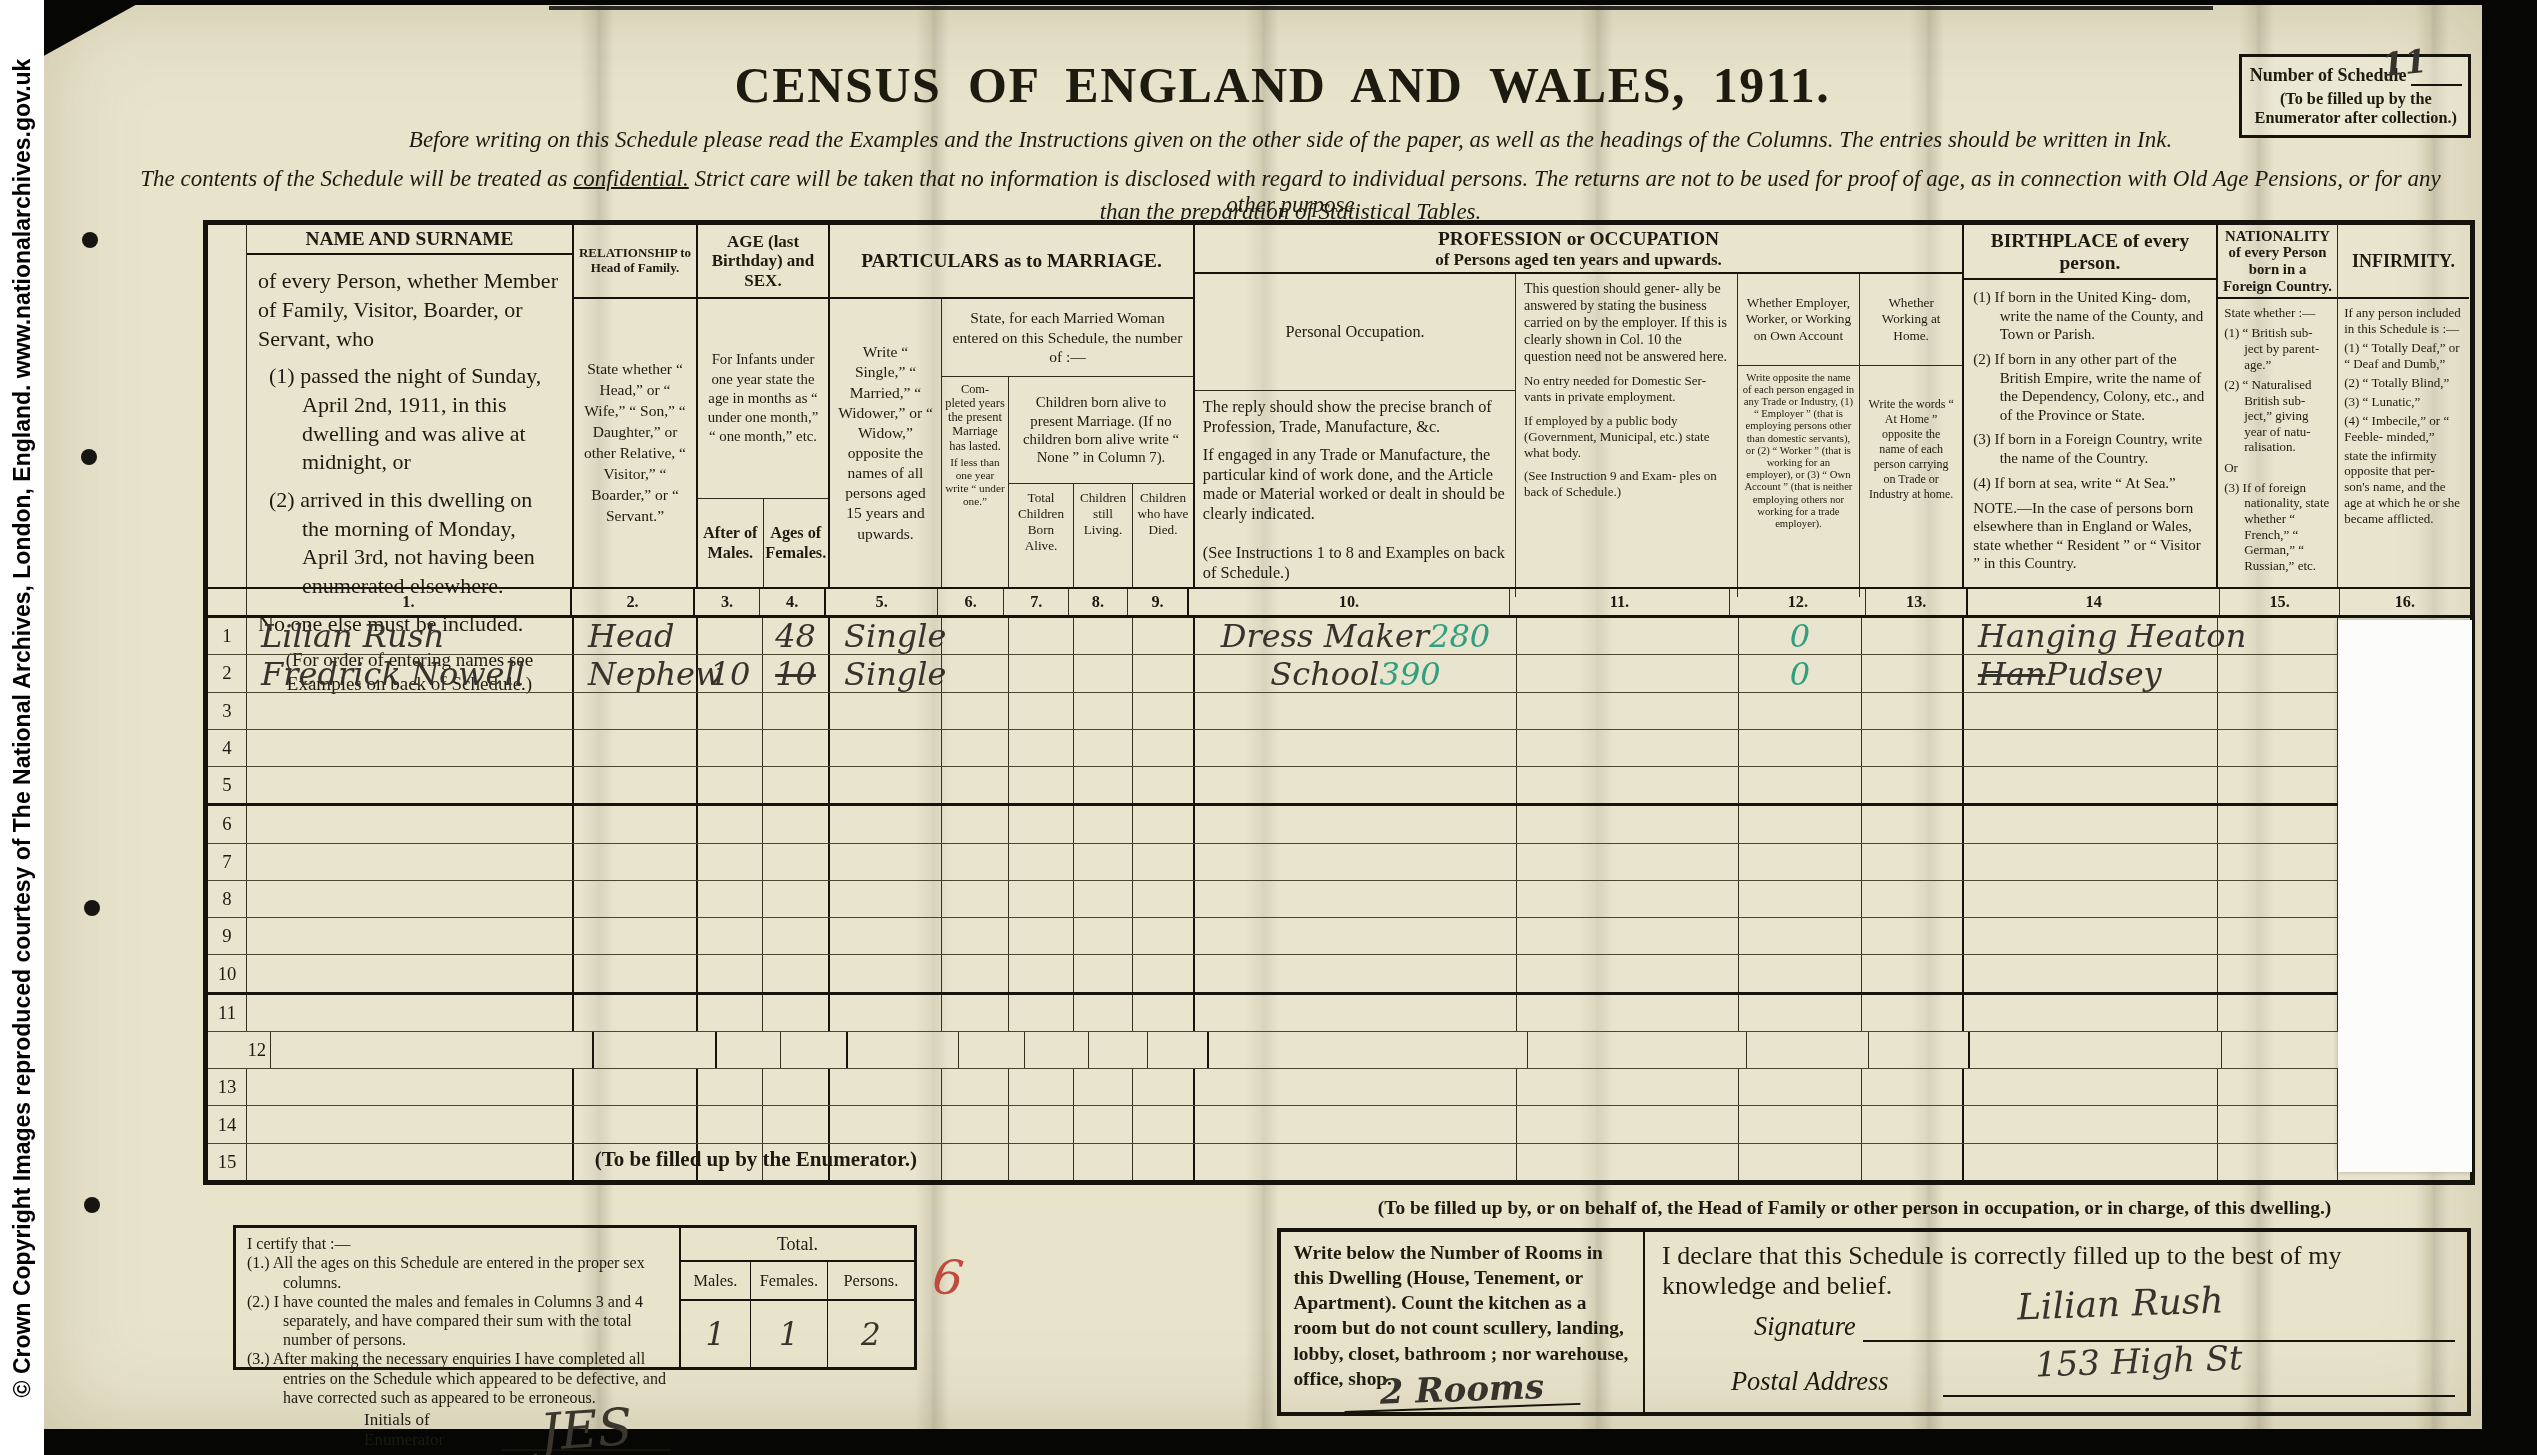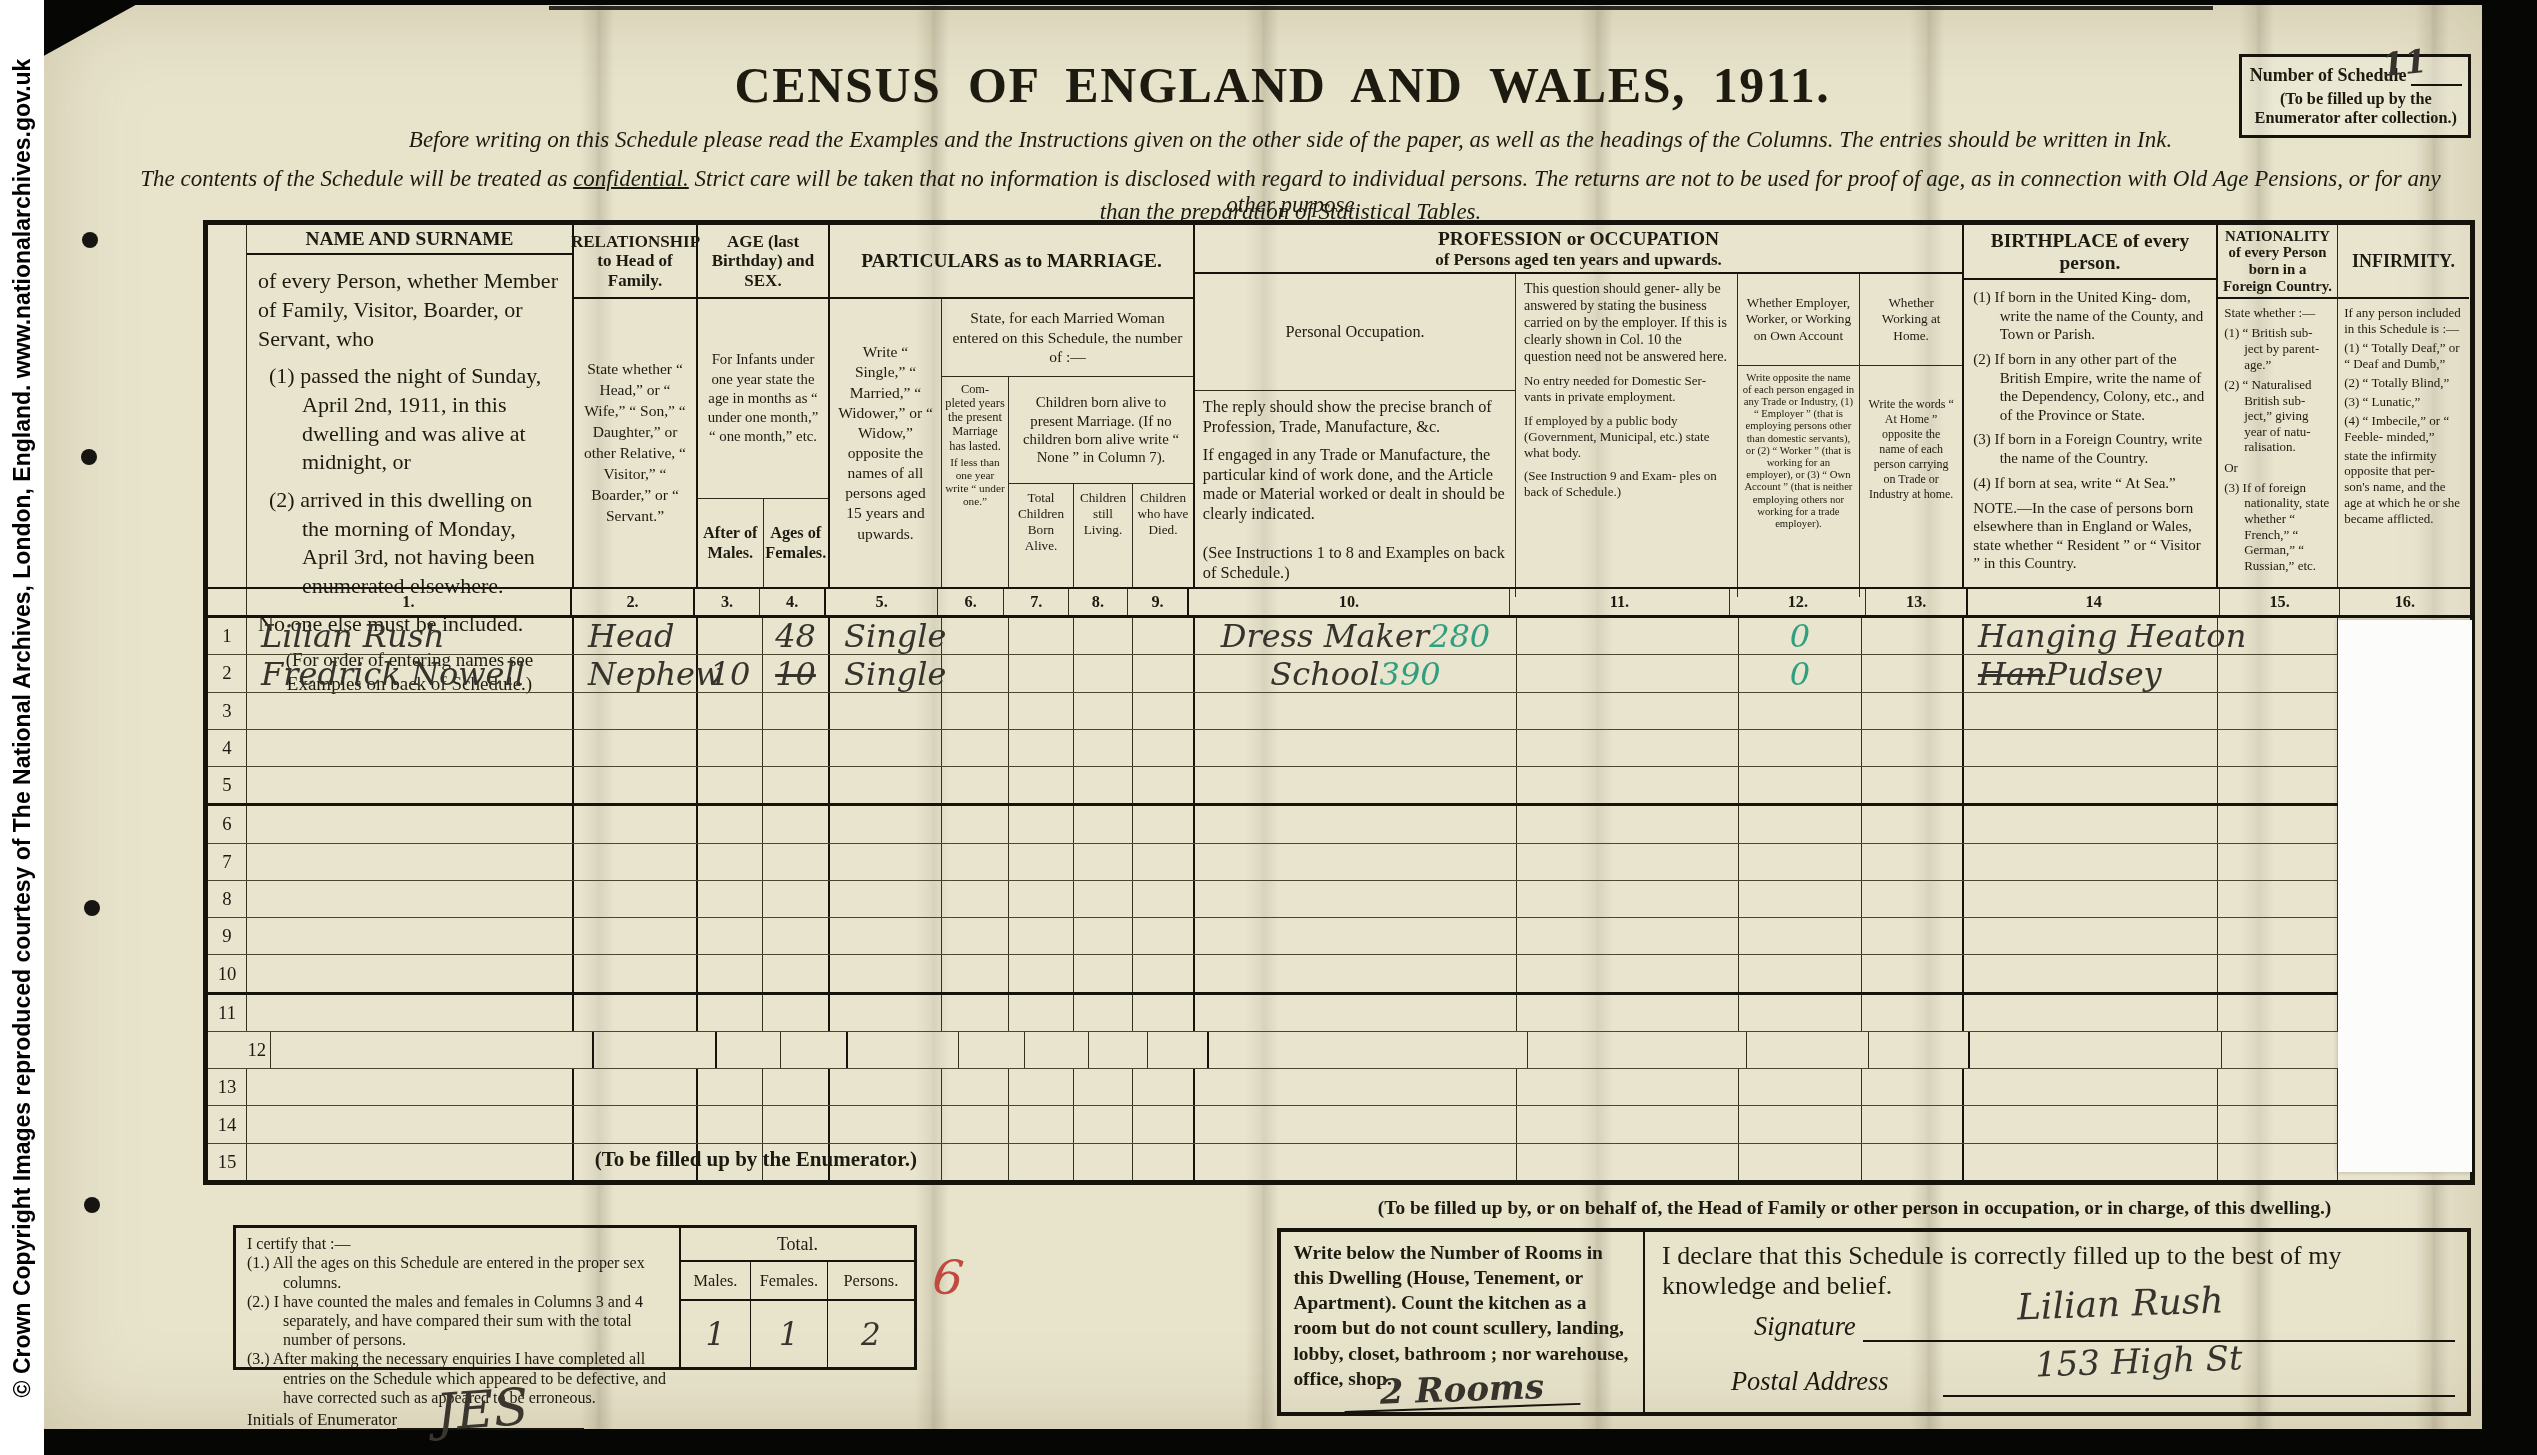--- a/index.html
+++ b/index.html
@@ -108,21 +108,21 @@
   .cell-hw-c{overflow:visible;display:flex;align-items:flex-end;justify-content:center;}
   .grn{color:#2f9f80;}
   .strike{text-decoration:line-through;text-decoration-thickness:3.1px;text-decoration-color:#36332c;}
   .redact{position:absolute;left:2338px;top:620px;width:134px;height:552px;background:#fcfcfb;z-index:3;
           box-shadow:0 0 4.7px rgba(0,0,0,.25);}
   
   .enum-head{position:absolute;left:233px;top:1147px;width:684px;text-align:right;font-weight:bold;font-size:21px;z-index:2;}
   .enum-box{position:absolute;left:233px;top:1225px;width:684px;height:145px;border:3.9px solid #15130c;display:flex;z-index:2;}
   .enum-left{flex:1;padding:6.2px 7.8px 4.7px 11px;font-size:16px;line-height:1.2;}
   .enum-left .hang{padding-left:36px;text-indent:-36px;margin:0;}
-  .initials-row{display:flex;align-items:flex-end;margin-top:3.1px;font-size:17px;position:relative;}
+  .initials-row{display:flex;align-items:flex-end;margin-left:117px;margin-top:3.1px;font-size:17px;position:relative;}
   .initials-rule{width:187px;border-bottom:2.3px solid #15130c;height:15.5px;position:relative;}
   .jes{position:absolute;left:39px;top:-36px;font-family:"DejaVu Serif",serif;font-style:italic;
        font-size:51px;color:#3a362e;transform:rotate(-4deg);}
   .enum-right{width:235px;border-left:2.3px solid #15130c;display:flex;flex-direction:column;}
   .tot-head{height:34px;display:flex;align-items:center;justify-content:center;font-size:18px;
             border-bottom:2.3px solid #15130c;}
   .tot-labels{height:39px;display:flex;border-bottom:2.3px solid #15130c;}
   .tot-labels>div,.tot-vals>div{display:flex;align-items:center;justify-content:center;font-size:16.3px;}
   .tc1{width:30%;border-right:1.6px solid #15130c;}
   .tc2{width:33%;border-right:1.6px solid #15130c;}
@@ -201,21 +201,21 @@
       <div class="gd c1d">
         <p>of every Person, whether Member of Family, Visitor, Boarder, or Servant, who</p>
         <p class="hang">(1) passed the night of Sunday, April 2nd, 1911, in this dwelling and was alive at midnight, or</p>
         <p class="hang">(2) arrived in this dwelling on the morning of Monday, April 3rd, not having been enumerated elsewhere.</p>
         <p>No one else must be included.</p>
         <p class="ctr">(For order of entering names see Examples on back of Schedule.)</p>
       </div>
     </div>
 
     <div class="hc thickb" style="width:124px">
-      <div class="gt" style="font-size:17px">RELATIONSHIP to Head of Family.</div>
+      <div class="gt" style="font-size:13px">RELATIONSHIP to Head of Family.</div>
       <div class="gd cen" style="font-size:15.5px;line-height:1.35">State whether “ Head,” or “ Wife,” “ Son,” “ Daughter,” or other Relative, “ Visitor,” “ Boarder,” or “ Servant.”</div>
     </div>
 
     <div class="hc thickb" style="width:132px">
       <div class="gt" style="font-size:17px">AGE (last Birthday) and SEX.</div>
       <div class="gd cen" style="font-size:14.8px;line-height:1.3">For Infants under one year state the age in months as “ under one month,” “ one month,” etc.</div>
       <div class="agesub">
         <div class="amale">After of Males.</div>
         <div>Ages of Females.</div>
       </div>

